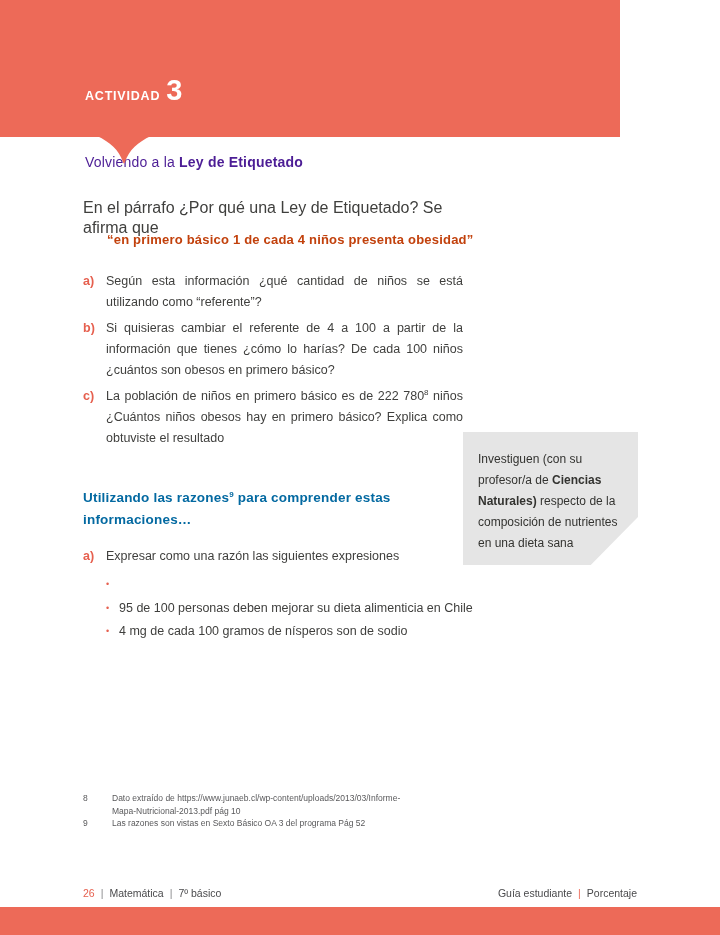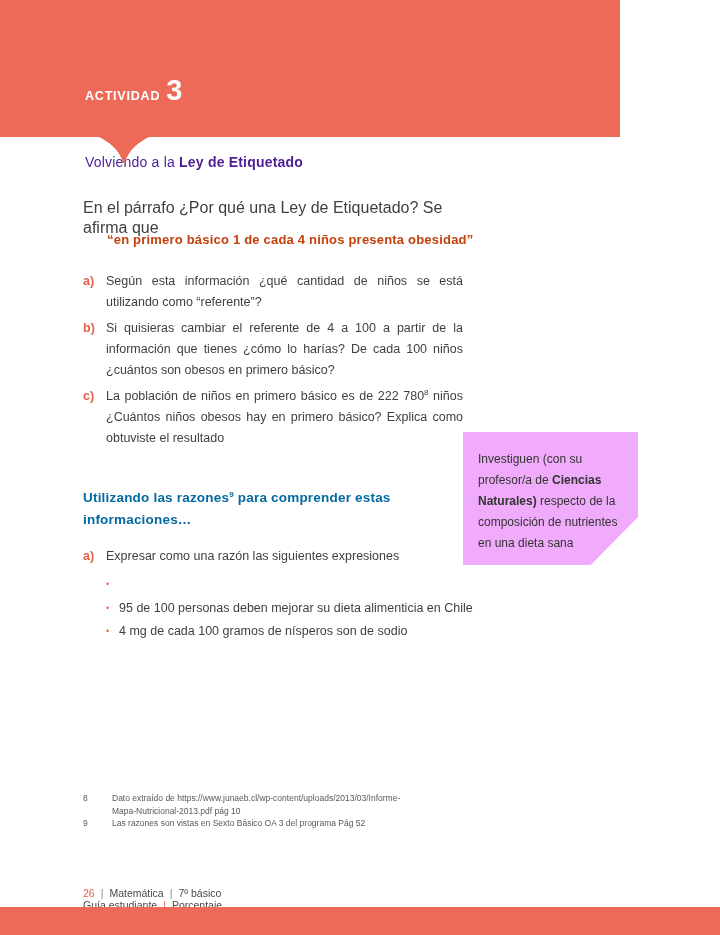--- a/index.html
+++ b/index.html
@@ -47,21 +47,21 @@
   }
   .q-a { top:271px; } .q-b { top:318px; } .q-c { top:386px; }
   .q-marker {
     width:23px; flex:0 0 23px;
     color:#e6604f; font-weight:bold;
   }
   .q-text { width:357px; text-align:justify; }
   .sup { font-size:8px; vertical-align:super; line-height:0; }
   .note-box {
     position:absolute; left:463px; top:432px; width:175px; height:133px;
-    background:#f0abfc;
+    background:#e5e5e5;
     clip-path:polygon(0 0, 100% 0, 100% 64%, 73% 100%, 0 100%);
     padding:17px 14px 0 15px;
     font-size:12px; line-height:21px; color:#333330;
   }
   .note-box b { font-weight:bold; }
   .section-heading {
     position:absolute; left:83px; top:487px; width:335px;
     font-size:13.5px; font-weight:bold; color:#0369a1; line-height:22px;
     letter-spacing:0.2px;
   }
@@ -85,21 +85,21 @@
   .footnotes {
     position:absolute; left:83px; top:792px; width:400px;
     font-size:8.5px; line-height:12.5px; color:#59595b;
   }
   .footnote-row { display:flex; }
   .fn-marker { width:22px; flex:0 0 22px; }
   .fn-text { width:372px;margin-left:7px; }
   .page-footer {
     position:absolute; left:83px; top:887px; width:554px;
     display:flex; justify-content:space-between; align-items:baseline;
-    font-size:10.5px; color:#4a4a4c;flex-direction:column;
+    font-size:10.5px; color:#4a4a4c;
   }
   .footer-left, .footer-right { display:flex; gap:6px; align-items:baseline; }
   .page-number { color:#e6604f; }
   .footer-sep { color:#8a8a8c; }
   .footer-sep-accent { color:#ed6a58; }
   .bottom-strip {
     position:absolute; left:0; top:907px; width:720px; height:28px;
     background:#ed6a58;
   }
 </style>

